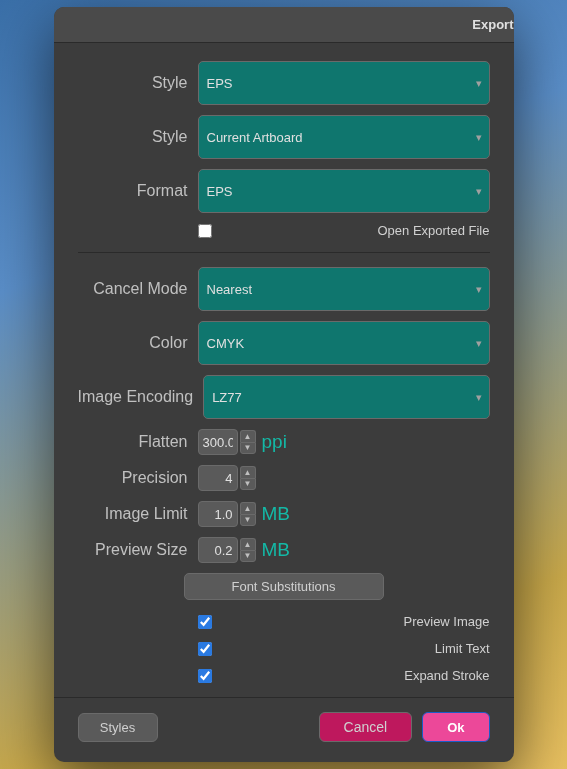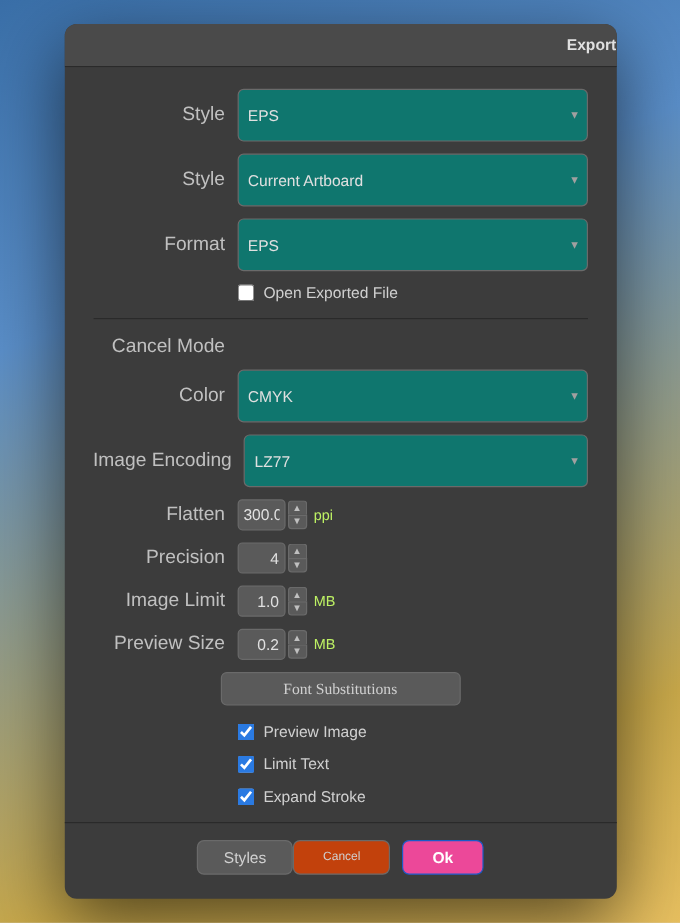--- a/index.html
+++ b/index.html
@@ -88,20 +88,21 @@
       border: none;
       border-top: 1px solid #2a2a2a;
       margin: 14px 0 14px 0;
     }
 
     .checkbox-row {
       display: flex;
       align-items: center;
       margin-left: 120px;
       margin-bottom: 12px;
+      justify-content: space-between;
     }
 
     .checkbox-row input[type="checkbox"] {
       margin-right: 8px;
       accent-color: #2a7ae2;
       width: 14px;
       height: 14px;
     }
 
     .checkbox-label {
@@ -156,66 +157,65 @@
     .spinner-arrows button:first-child {
       border-radius: 3px 3px 0 0;
       border-bottom: none;
     }
 
     .spinner-arrows button:last-child {
       border-radius: 0 0 3px 3px;
     }
 
     .unit-label {
-      color: #bef264;
-      font-size: 12px;
+      color: #14b8a6;
+      font-size: 19px;
       margin-left: 6px;
     }
 
     .font-substitutions-btn {
       display: block;
       margin: 6px auto 14px auto;
       background: #5a5a5a;
       border: 1px solid #6a6a6a;
       border-radius: 5px;
       color: #d0d0d0;
       font-size: 13px;
       padding: 5px 20px;
       cursor: pointer;
       text-align: center;
       width: 200px;
-      font-family: Liberation Serif, serif;
     }
 
     .bottom-buttons {
       display: flex;
-      justify-content: center;
+      justify-content: space-between;
       align-items: center;
       padding: 14px 24px 0 24px;
       border-top: 1px solid #2a2a2a;
       margin-top: 14px;
     }
 
     .btn-styles {
       background: #5a5a5a;
       border: 1px solid #6a6a6a;
       border-radius: 6px;
       color: #d0d0d0;
       font-size: 13px;
       padding: 6px 20px;
       cursor: pointer;
       min-width: 80px;
     }
 
     .btn-cancel {
-      background: #c2410c;
+      background: #be185d;
       border: 1px solid #6a6a6a;
       border-radius: 6px;
       color: #d0d0d0;
-      font-size: 10px;
+      font-size: 14px;
       padding: 6px 24px;
       cursor: pointer;
       min-width: 80px;
     }
 
     .btn-ok {
       background: #ec4899;
       border: 1px solid #1a5cc8;
       border-radius: 6px;
       color: #ffffff;
@@ -273,20 +273,27 @@
 
     <div class="checkbox-row">
       <input type="checkbox" style="">
       <span class="checkbox-label">Open Exported File</span>
     </div>
 
     <hr class="divider">
 
     <div class="form-row">
       <span class="form-label">Cancel Mode</span>
+      <div class="select-wrapper">
+        <select>
+          <option>Nearest</option>
+          <option>Bilinear</option>
+          <option>Bicubic</option>
+        </select>
+      </div>
     </div>
 
     <div class="form-row">
       <span class="form-label">Color</span>
       <div class="select-wrapper">
         <select>
           <option>CMYK</option>
           <option>RGB</option>
           <option>Grayscale</option>
         </select>

